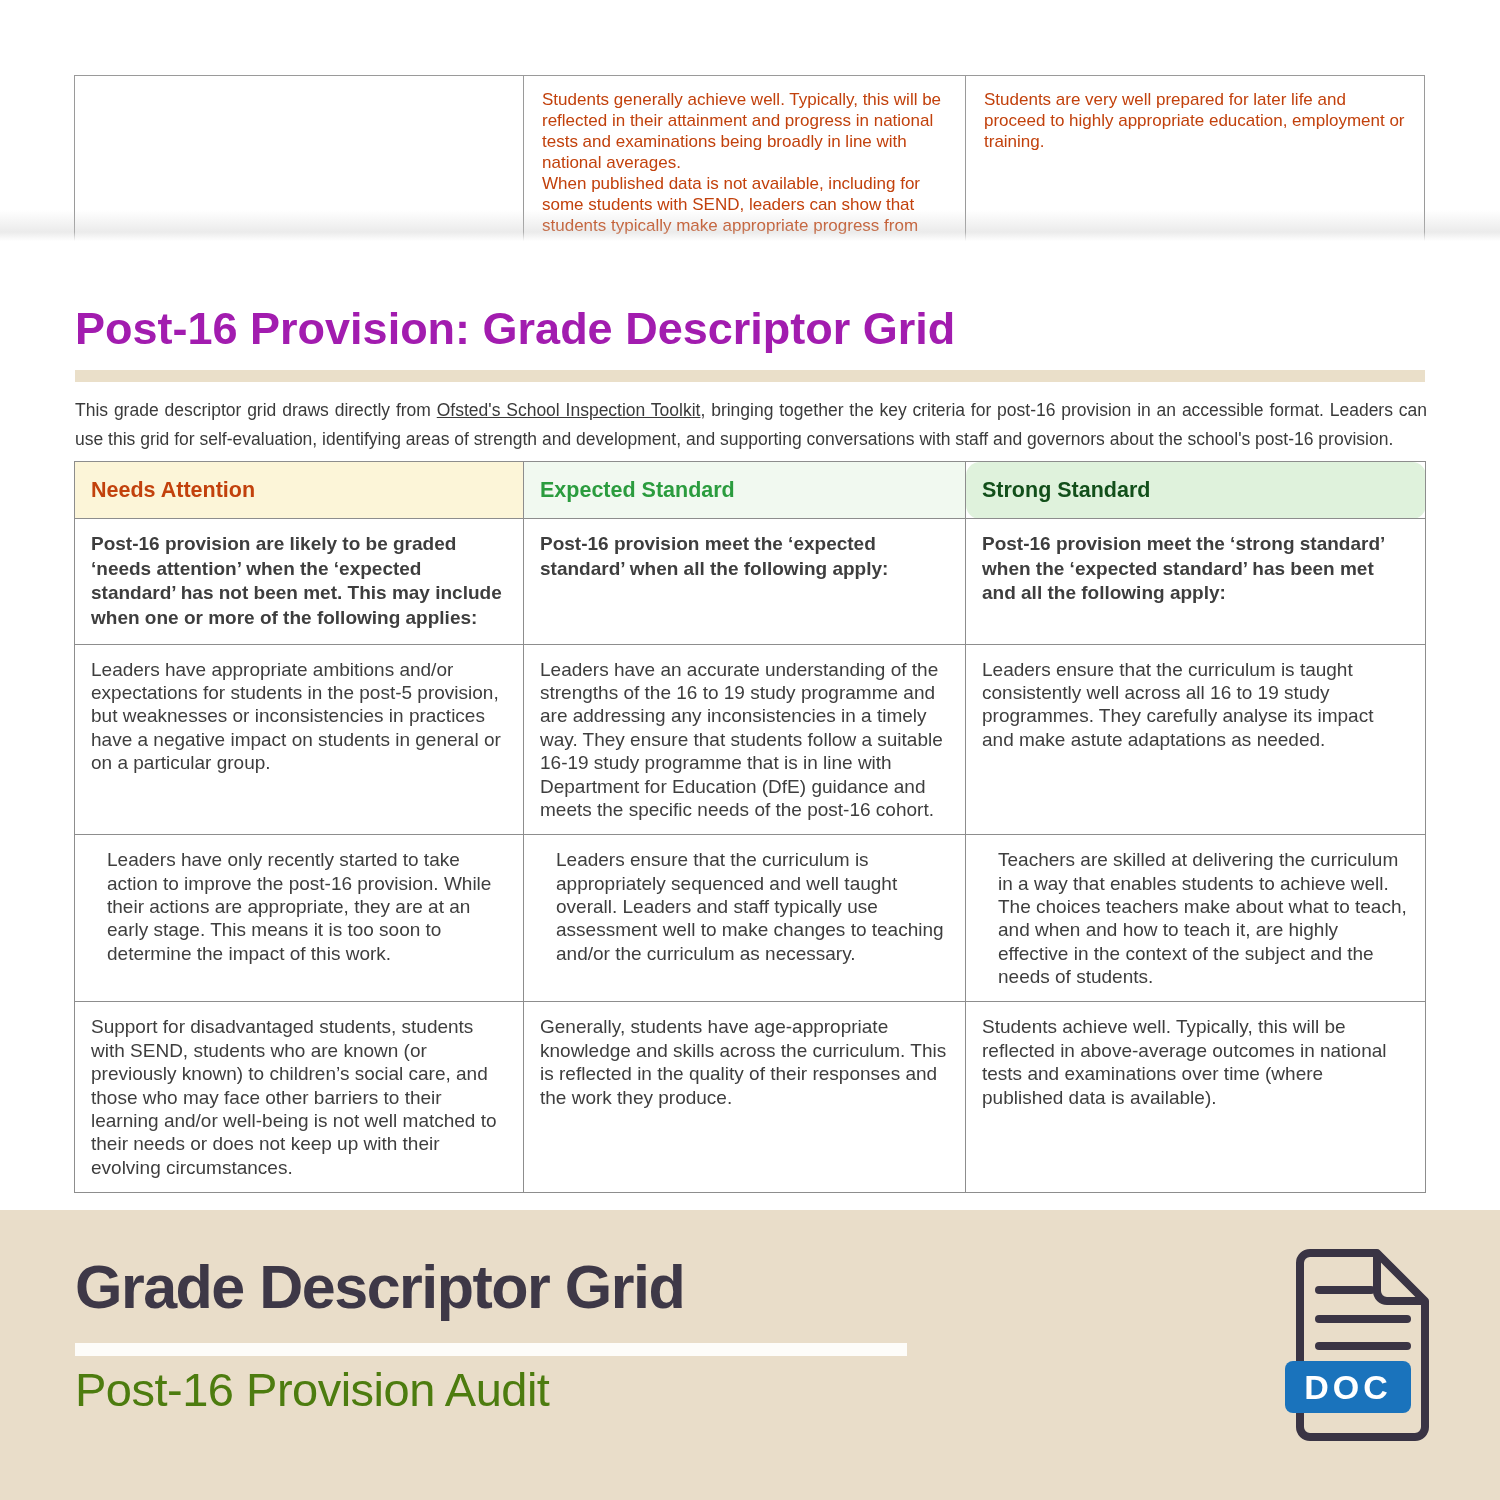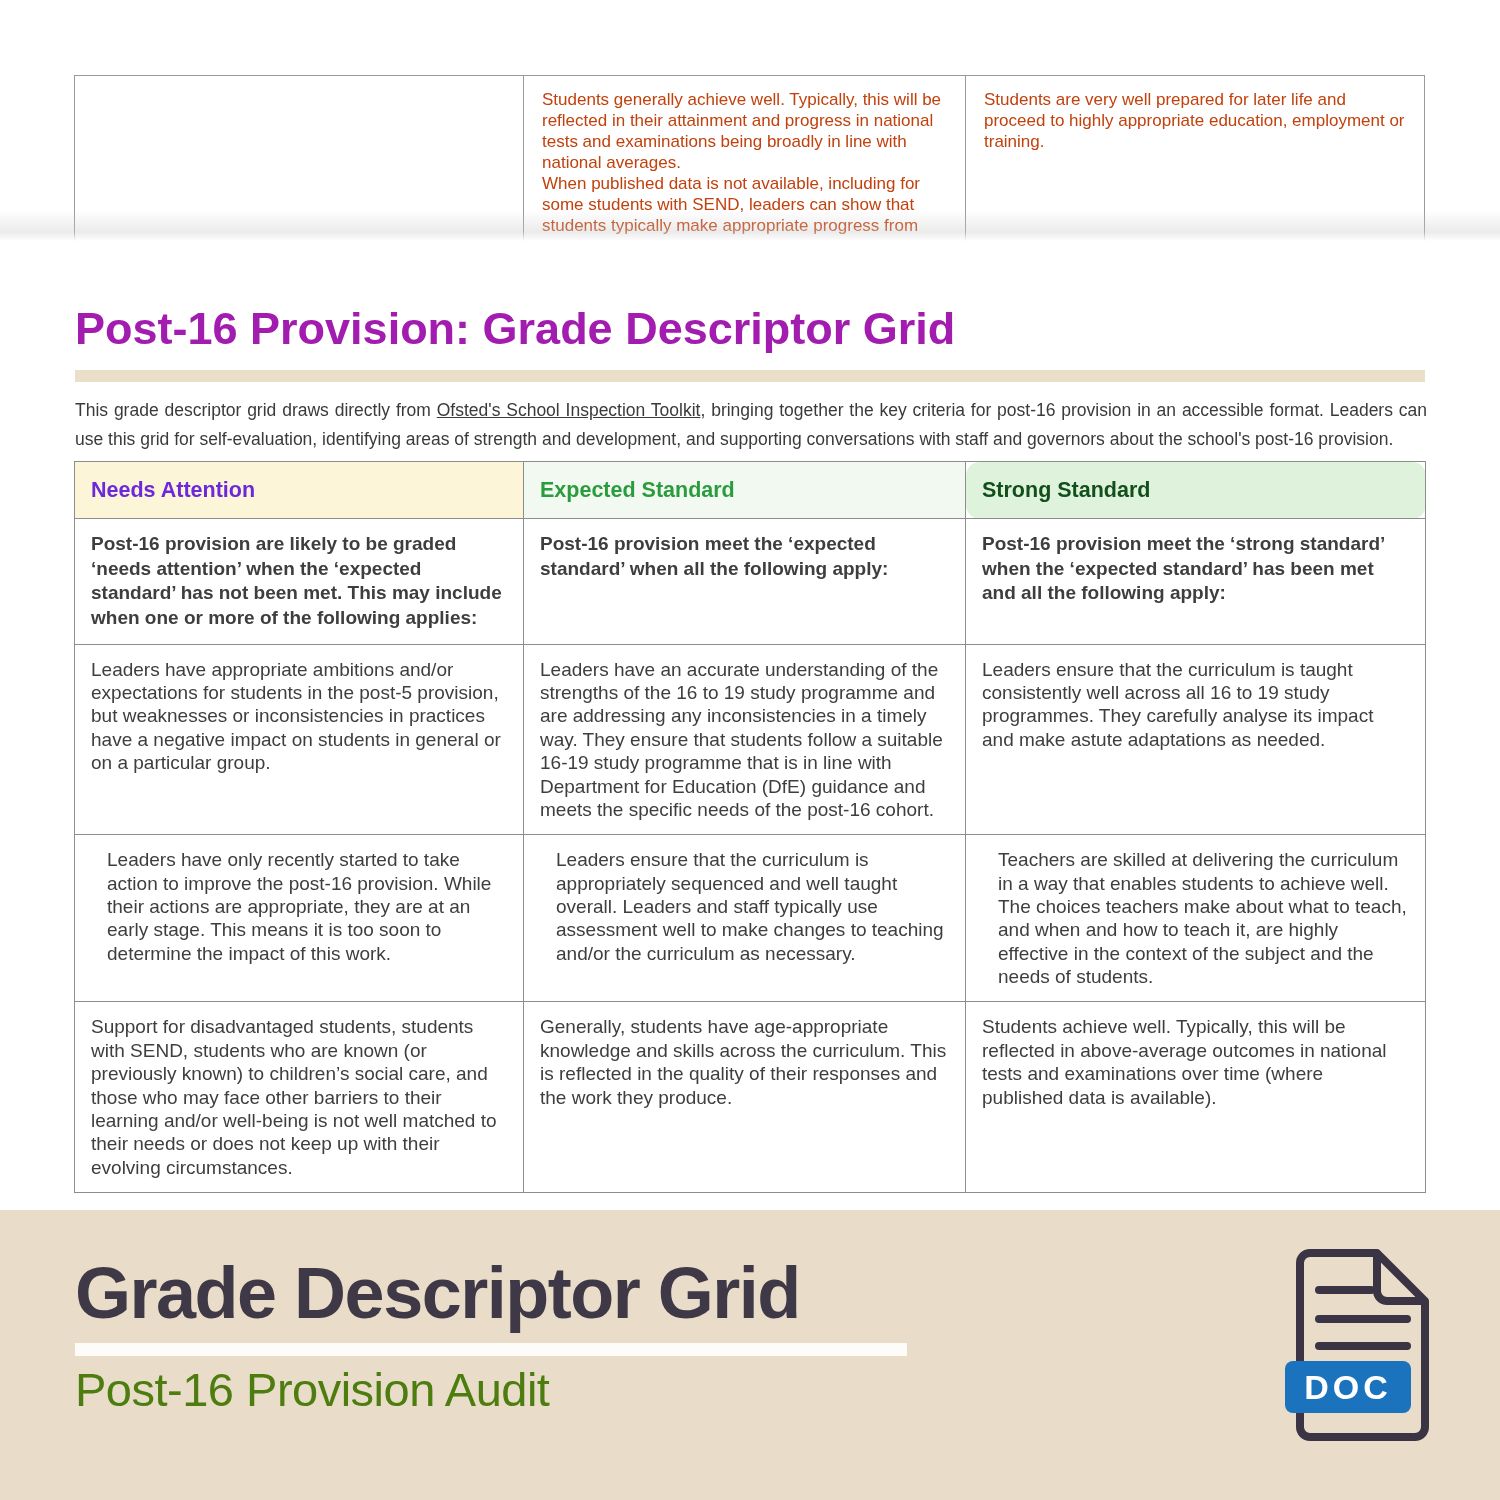--- a/index.html
+++ b/index.html
@@ -47,40 +47,40 @@
     position:absolute; left:74px; top:461px; width:1351px;
     border-collapse:collapse; table-layout:fixed;
   }
   .grid th, .grid td {
     border:1px solid #8d8d8d; text-align:left; box-sizing:border-box;
   }
   .grid th {
     height:57px; vertical-align:middle; padding:0 16px;
     font-size:21.5px; font-weight:bold;
   }
-  .grid th.h-needs    { background:#FCF5D8; color:#6d28d9; }
+  .grid th.h-needs    { background:#FCF5D8; color:#c2410c; }
   .grid th.h-expected { background:#F1F9F0; color:#2B9C3E; }
   .grid th.h-strong   { background:#DFF2DC; color:#124F1A;border-radius:14px; }
   .grid td {
     vertical-align:top; padding:13px 16px;
     font-size:19px; line-height:1.23; color:#3e3e3e;
   }
   tr.criteria td { font-weight:bold; height:125px; line-height:1.3; }
   tr.rowA td { height:170px; }
   tr.rowB td { height:131px;padding-left:32px; }
   tr.rowC td { height:156px; }
 
   
   .banner {
     position:absolute; left:0; top:1210px; width:1500px; height:290px;
     background:#E9DDC9;
   }
   .banner-title {
     position:absolute; left:75px; top:1252px;
-    font-size:72px; font-weight:bold; color:#3E3847; letter-spacing:-1.5px;
+    font-size:61px; font-weight:bold; color:#3E3847; letter-spacing:-1.5px;
   }
   .banner-rule {
     position:absolute; left:75px; top:1343px; width:832px; height:13px;
     background:#FDFCF9;
   }
   .banner-subtitle {
     position:absolute; left:75px; top:1362px;
     font-size:47px; font-weight:400; color:#4d7c0f; letter-spacing:-0.5px;
   }
   .doc-icon { position:absolute; left:1283px; top:1240px; }

